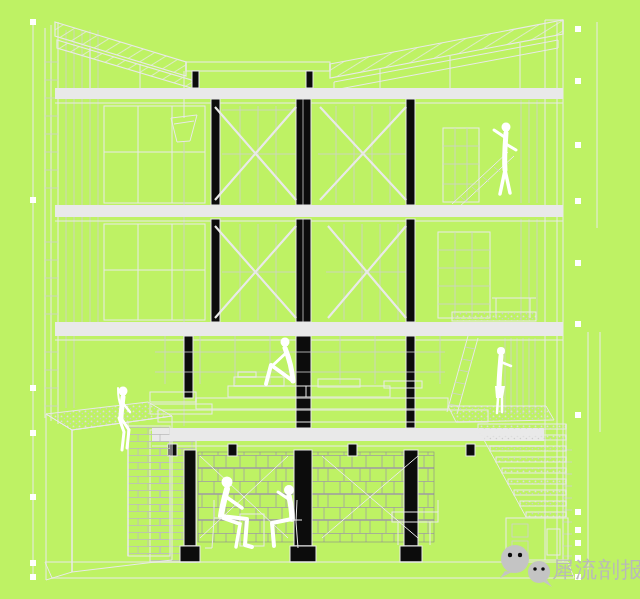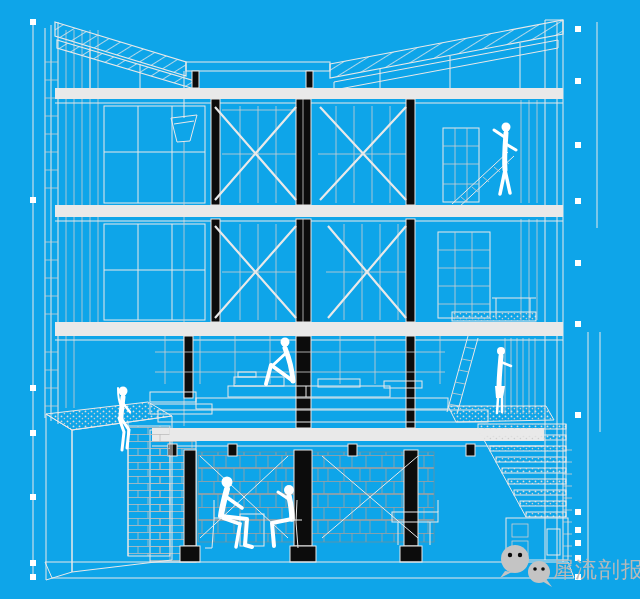--- a/index.html
+++ b/index.html
@@ -1,16 +1,16 @@
 <!DOCTYPE html>
 <html><head>
 <meta charset="utf-8">
 <style>
   html,body{margin:0;padding:0;background:#000;}
-  .stage{position:relative;width:640px;height:599px;background:#0ea5e9;overflow:hidden;
+  .stage{position:relative;width:640px;height:599px;background:#bef264;overflow:hidden;
          font-family:"DejaVu Sans","Liberation Sans",sans-serif;}
   svg{position:absolute;inset:0;display:block;}
   .ln{stroke:#e9e9e9;stroke-width:1;fill:none;}
   .ln2{stroke:#e9e9e9;stroke-width:2.2;fill:none;}
   .thin{stroke:#cfcfcf;stroke-width:.8;fill:none;}
   .fw{fill:#e9e9e9;stroke:none;}
   .col{fill:#0c0c0c;stroke:#e9e9e9;stroke-width:1;}
   .hatched{fill:url(#hatch);stroke:#e9e9e9;stroke-width:1.2;}
   .stip{fill:url(#stipple);stroke:#e9e9e9;stroke-width:1;}
   .fig{stroke:#fff;fill:none;stroke-linecap:round;}

